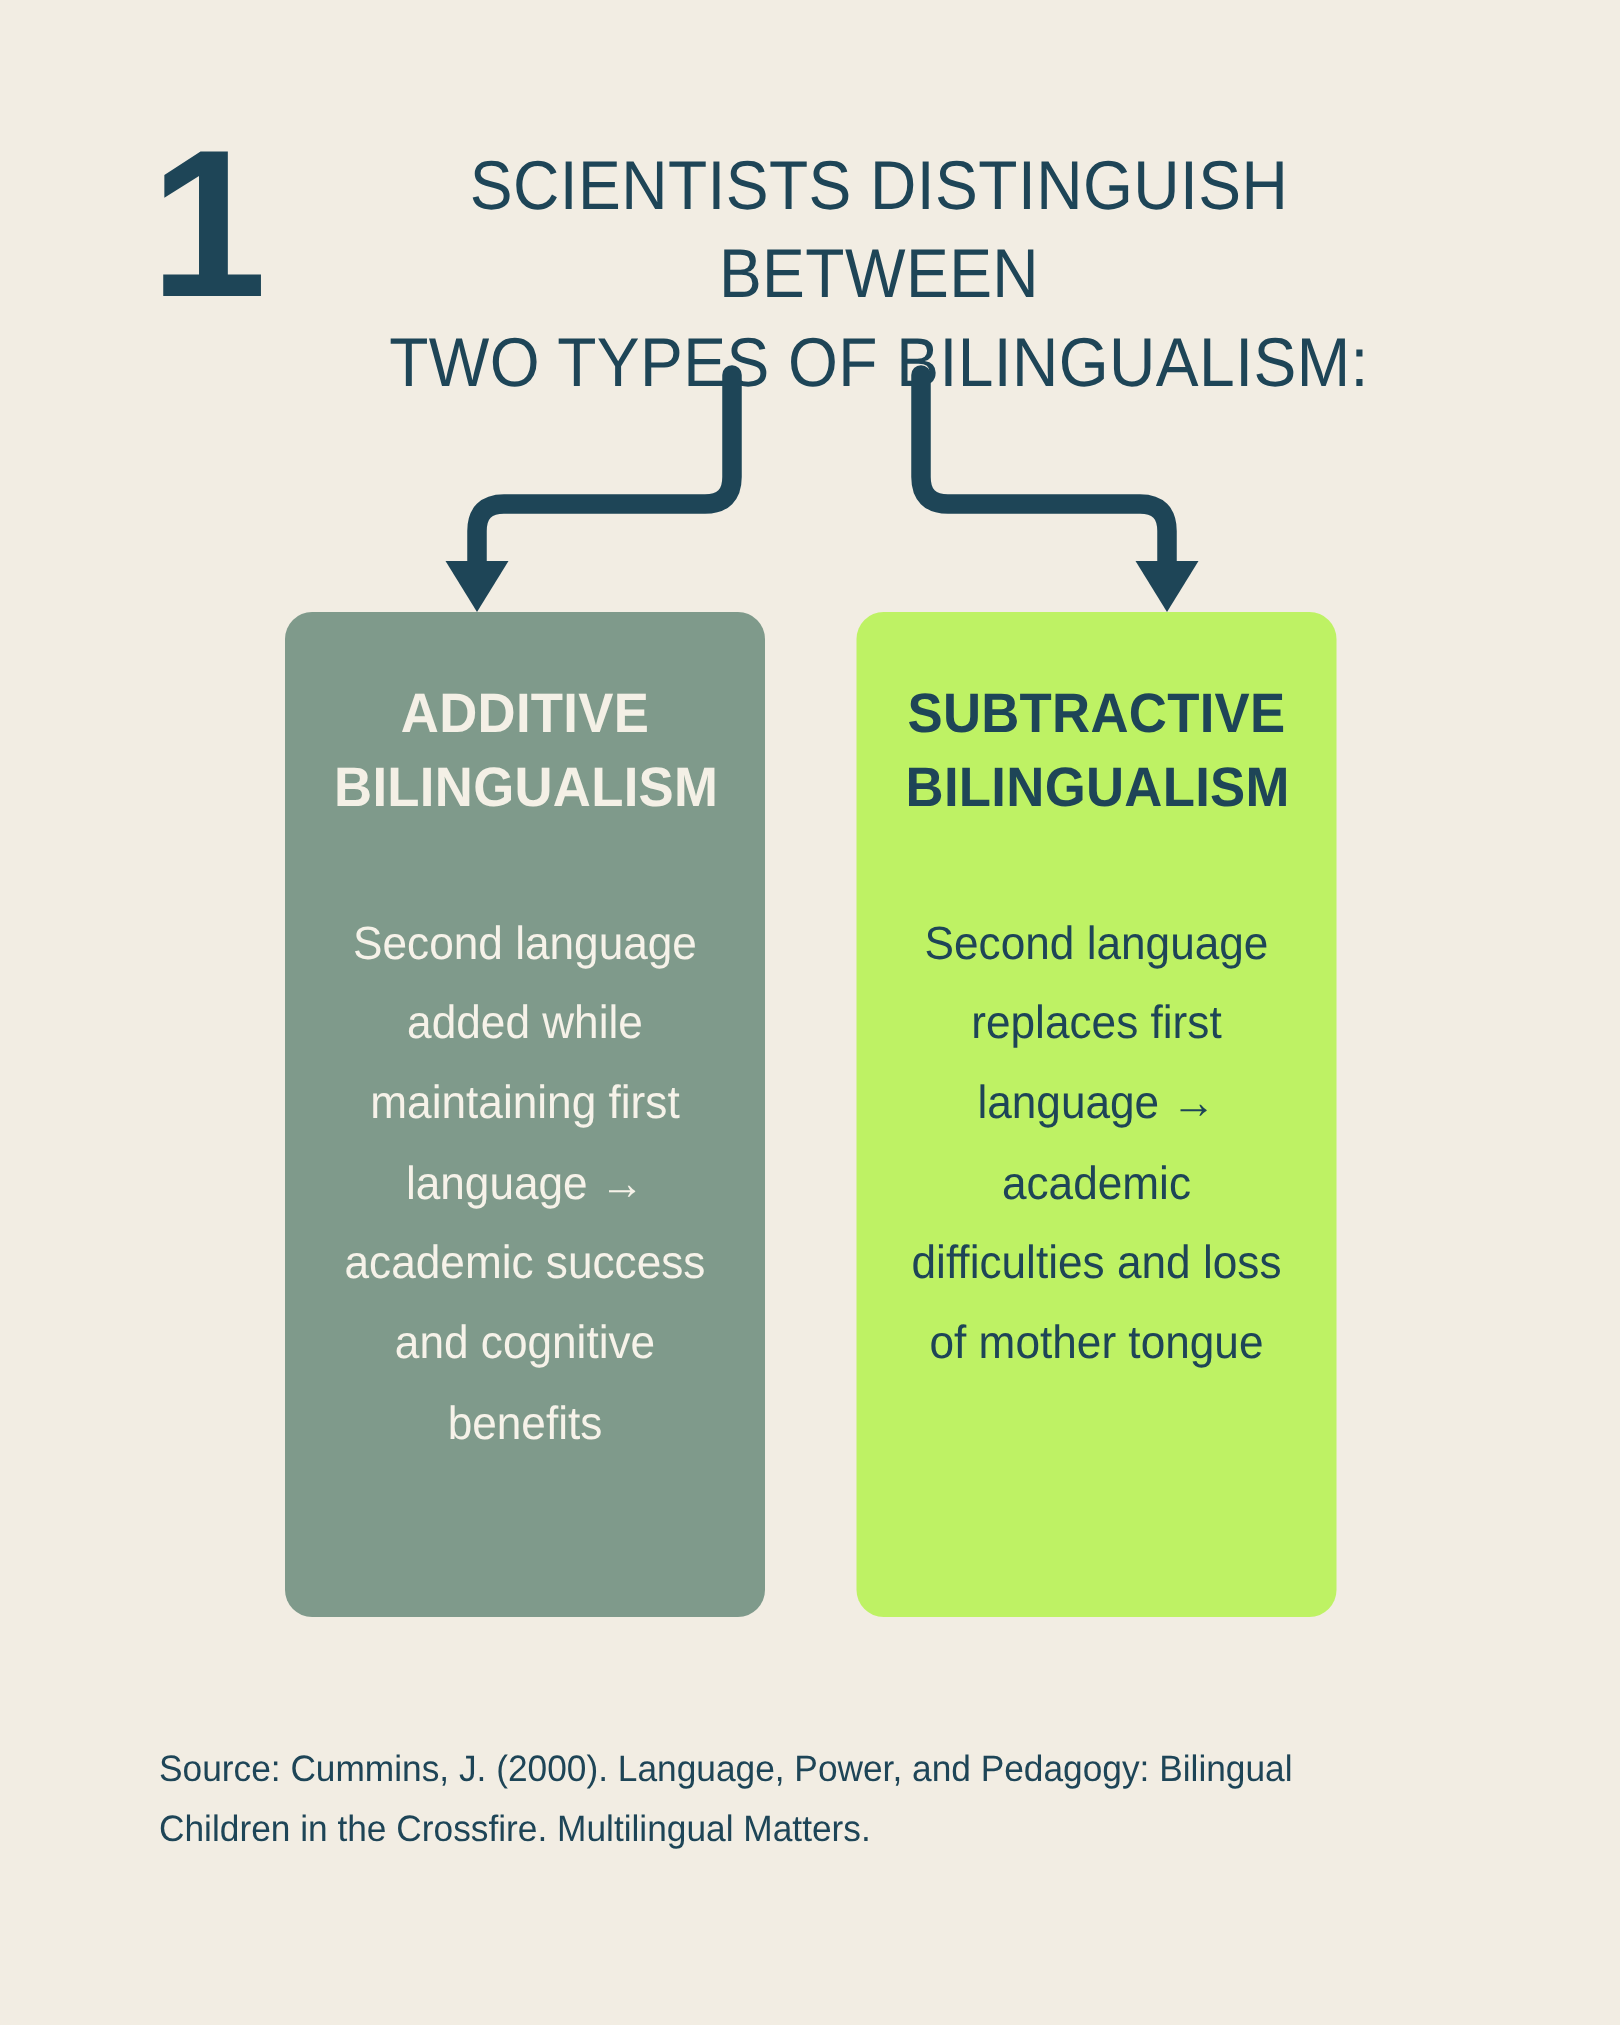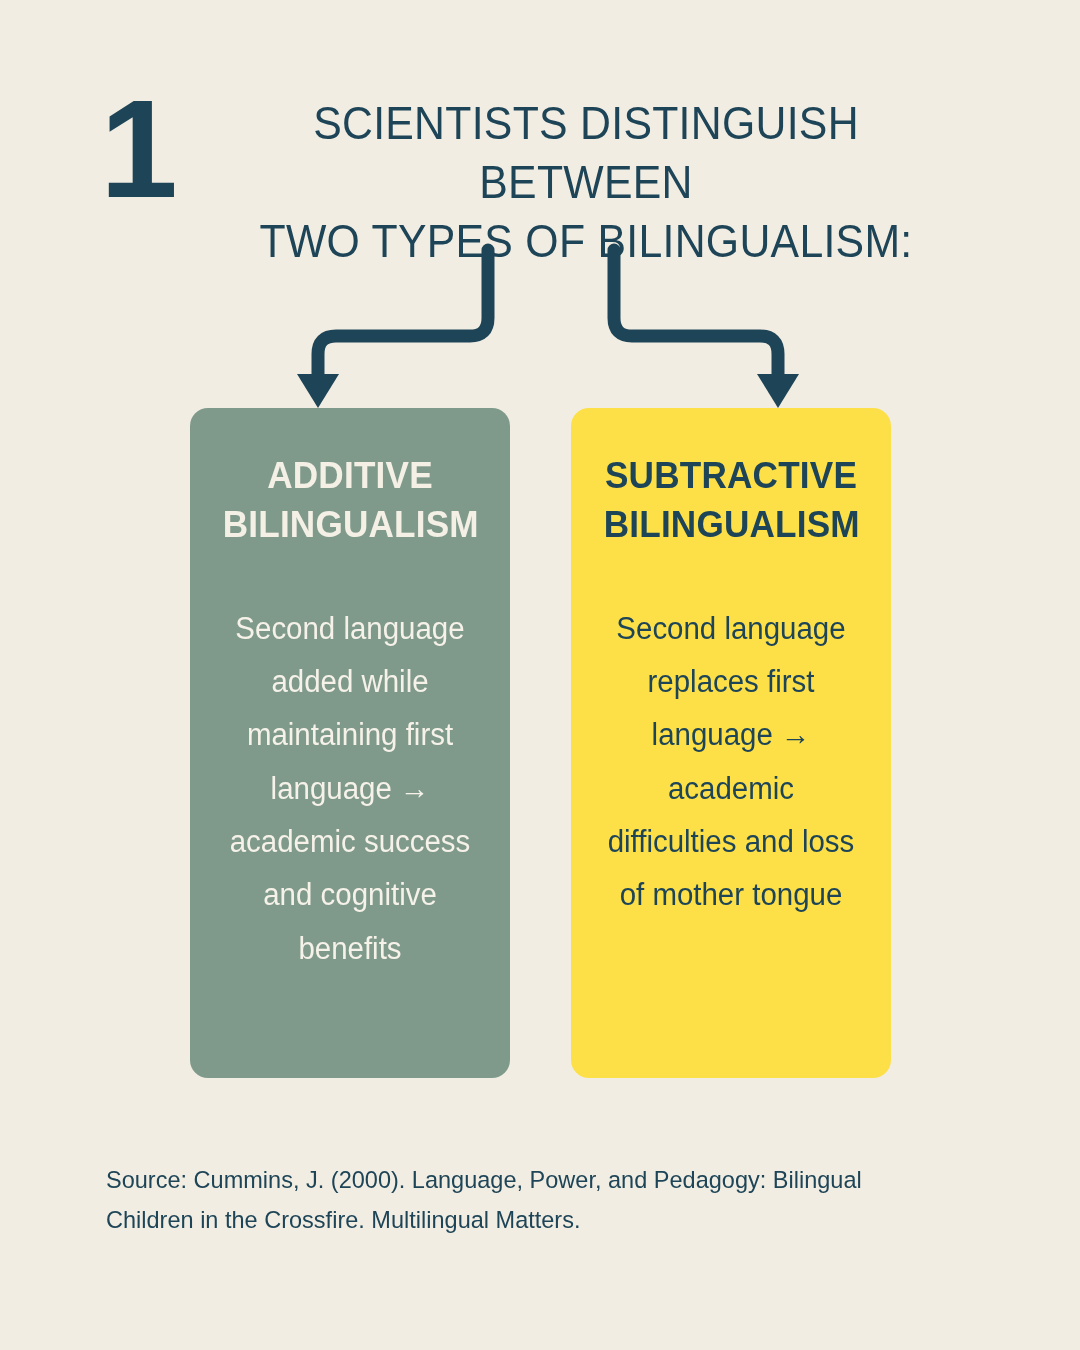--- a/index.html
+++ b/index.html
@@ -79,21 +79,21 @@
     height: 670px;
     border-radius: 18px;
     box-sizing: border-box;
     padding: 44px 26px 30px 26px;
     text-align: center;
   }
   .card-additive {
     background: #7f9a8b;
   }
   .card-subtractive {
-    background: #fde047;
+    background: #bef264;
   }
   .card-title {
     font-family: "Liberation Sans", sans-serif;
     font-weight: bold;
     font-size: 37px;
     line-height: 1.32;
     letter-spacing: 0.2px;
     transform: scaleX(0.95);
   }
   .card-additive .card-title { color: #f4f0e6; }

